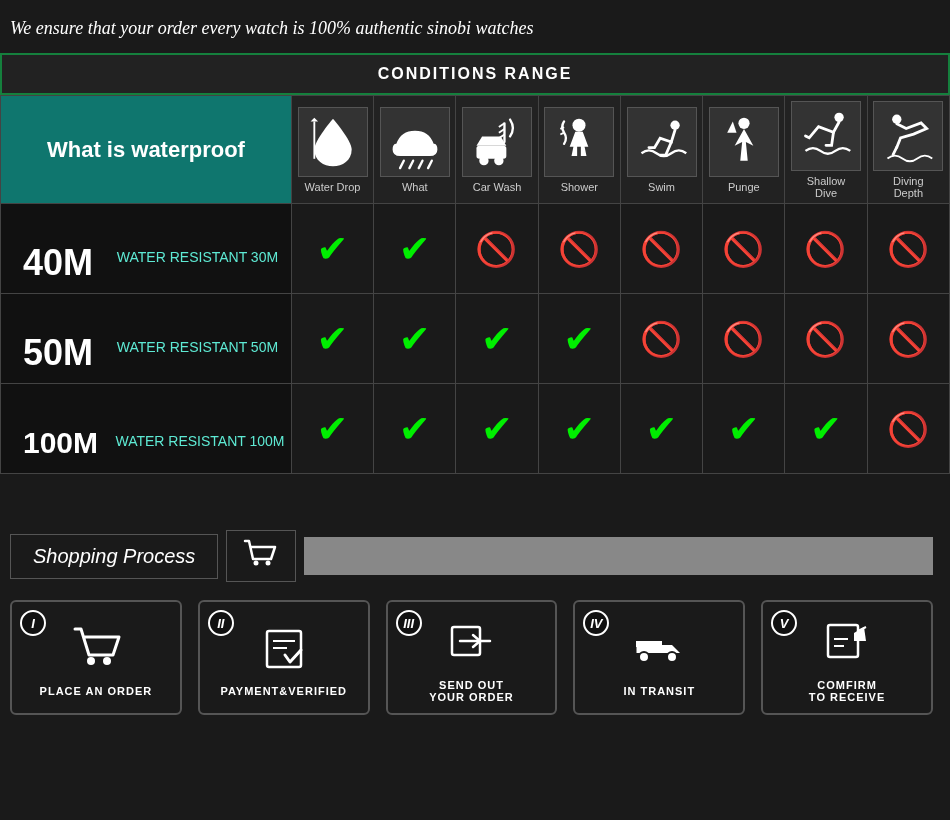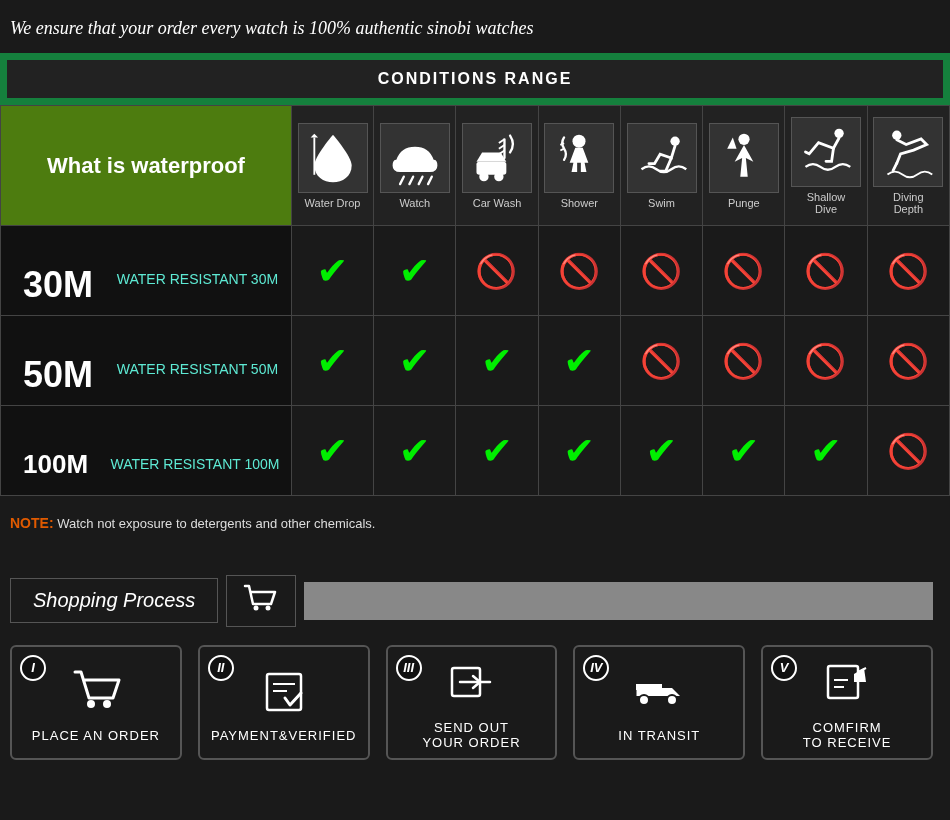--- a/index.html
+++ b/index.html
@@ -27,42 +27,42 @@
     }
 
     .conditions-header {
       background: #222;
       text-align: center;
       padding: 10px;
       font-size: 16px;
       font-weight: bold;
       letter-spacing: 2px;
       color: #fff;
-      border: 7px solid #15803d;
+      border: 2px solid #15803d;
     }
 
     .wp-table {
       width: 100%;
       border-collapse: collapse;
     }
 
     .wp-table td, .wp-table th {
       border: 1px solid #444;
       text-align: center;
       vertical-align: middle;
       padding: 4px;
     }
 
     .what-is-cell {
-      background: #4d7c0f;
+      background: #0f766e;
       color: #fff;
       font-size: 22px;
       font-weight: bold;
       width: 290px;
-      height: 120px;
+      height: 108px;
       text-align: left;
       padding-left: 18px;
       vertical-align: middle;
     }
 
     .icon-cell {
       background: #222;
       width: 82px;
       height: 100px;
       padding: 6px 4px 4px;
@@ -208,22 +208,22 @@
       font-style: italic;
     }
 
     .step-icon {
       font-size: 34px;
       margin-bottom: 8px;
       margin-top: 6px;
     }
 
     .step-label {
-      font-size: 13px;
-      font-weight: normal;
+      font-size: 11px;
+      font-weight: bold;
       letter-spacing: 1px;
       text-align: center;
       color: #fff;
     }
 
     .icon-svg {
       width: 56px;
       height: 56px;
     }
 
@@ -256,21 +256,21 @@
       <td class="icon-cell">
         <div class="icon-box">
           <svg class="icon-svg" viewBox="0 0 60 60" fill="white">
             <path d="M10 32 Q15 18 30 18 Q45 18 50 32 Q54 32 54 38 Q54 45 46 45 L14 45 Q6 45 6 38 Q6 32 10 32Z" fill="white"></path>
             <line x1="18" y1="50" x2="14" y2="58" stroke="white" stroke-width="2.5" stroke-linecap="round"></line>
             <line x1="28" y1="50" x2="24" y2="58" stroke="white" stroke-width="2.5" stroke-linecap="round"></line>
             <line x1="38" y1="50" x2="34" y2="58" stroke="white" stroke-width="2.5" stroke-linecap="round"></line>
             <line x1="48" y1="50" x2="44" y2="58" stroke="white" stroke-width="2.5" stroke-linecap="round"></line>
           </svg>
         </div>
-        <div class="icon-label">Watch</div>
+        <div class="icon-label">What</div>
       </td>
 
       <td class="icon-cell">
         <div class="icon-box">
           <svg class="icon-svg" viewBox="0 0 60 60" fill="white">
             <rect x="8" y="34" width="32" height="14" rx="3" fill="white"></rect>
             <circle cx="16" cy="50" r="5" fill="white"></circle>
             <circle cx="32" cy="50" r="5" fill="white"></circle>
             <path d="M8 34 L14 24 L34 24 L40 34Z" fill="white"></path>
             <path d="M38 10 L38 30 M44 6 Q50 15 44 24" stroke="white" stroke-width="2.5" fill="none" stroke-linecap="round"></path>
@@ -338,21 +338,21 @@
             <path d="M18 42 L14 50" stroke="white" stroke-width="3" fill="none" stroke-linecap="round"></path>
             <path d="M8 54 Q16 48 24 54 Q32 60 40 54 Q48 48 56 54" stroke="white" stroke-width="2" fill="none"></path>
           </svg>
         </div>
         <div class="icon-label">Diving<br>Depth</div>
       </td>
     </tr>
 
     <tr>
       <td class="row-label-cell">
-        <span class="resistance-m">30M</span>
+        <span class="resistance-m">40M</span>
         <span class="resistance-text">WATER RESISTANT  30M</span>
       </td>
       <td class="check-cell"><span class="green-check">✔</span></td>
       <td class="check-cell"><span class="green-check">✔</span></td>
       <td class="check-cell"><span class="red-no">🚫</span></td>
       <td class="check-cell"><span class="red-no">🚫</span></td>
       <td class="check-cell"><span class="red-no">🚫</span></td>
       <td class="check-cell"><span class="red-no">🚫</span></td>
       <td class="check-cell"><span class="red-no">🚫</span></td>
       <td class="check-cell"><span class="red-no">🚫</span></td>
@@ -368,41 +368,37 @@
       <td class="check-cell"><span class="green-check">✔</span></td>
       <td class="check-cell"><span class="green-check">✔</span></td>
       <td class="check-cell"><span class="red-no">🚫</span></td>
       <td class="check-cell"><span class="red-no">🚫</span></td>
       <td class="check-cell"><span class="red-no">🚫</span></td>
       <td class="check-cell"><span class="red-no">🚫</span></td>
     </tr>
 
     <tr>
       <td class="row-label-cell">
-        <span class="resistance-m" style="font-size:26px;">100M</span>
+        <span class="resistance-m" style="font-size:30px;">100M</span>
         <span class="resistance-text">WATER RESISTANT  100M</span>
       </td>
       <td class="check-cell"><span class="green-check">✔</span></td>
       <td class="check-cell"><span class="green-check">✔</span></td>
       <td class="check-cell"><span class="green-check">✔</span></td>
       <td class="check-cell"><span class="green-check">✔</span></td>
       <td class="check-cell"><span class="green-check">✔</span></td>
       <td class="check-cell"><span class="green-check">✔</span></td>
       <td class="check-cell"><span class="green-check">✔</span></td>
       <td class="check-cell"><span class="red-no">🚫</span></td>
     </tr>
   </tbody>
     </table>
 </div>
 
 <div class="note-section">
-  <div>
-    <span class="note-label">NOTE:</span>
-    <span> Watch not exposure to detergents and other chemicals.</span>
-  </div>
 </div>
 
 <div style="padding: 10px 17px 0 10px;">
   <div class="shopping-header">
     <div class="shopping-label-box">Shopping Process</div>
     <div class="cart-icon-box">
       <svg width="36" height="30" viewBox="0 0 36 30" fill="white">
         <path d="M2 2 L6 2 L10 20 L28 20 L32 8 L8 8" stroke="white" stroke-width="2.5" fill="none" stroke-linecap="round" stroke-linejoin="round"></path>
         <circle cx="13" cy="24" r="2.5" fill="white"></circle>
         <circle cx="25" cy="24" r="2.5" fill="white"></circle>

